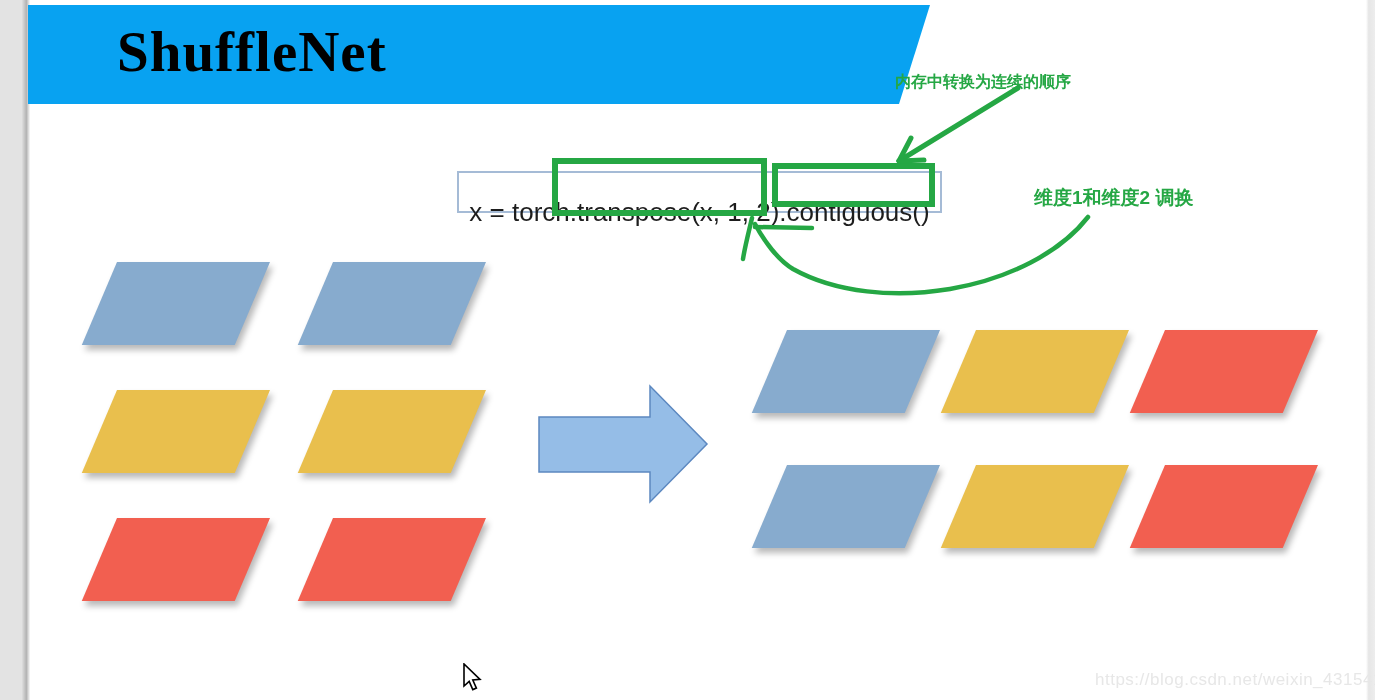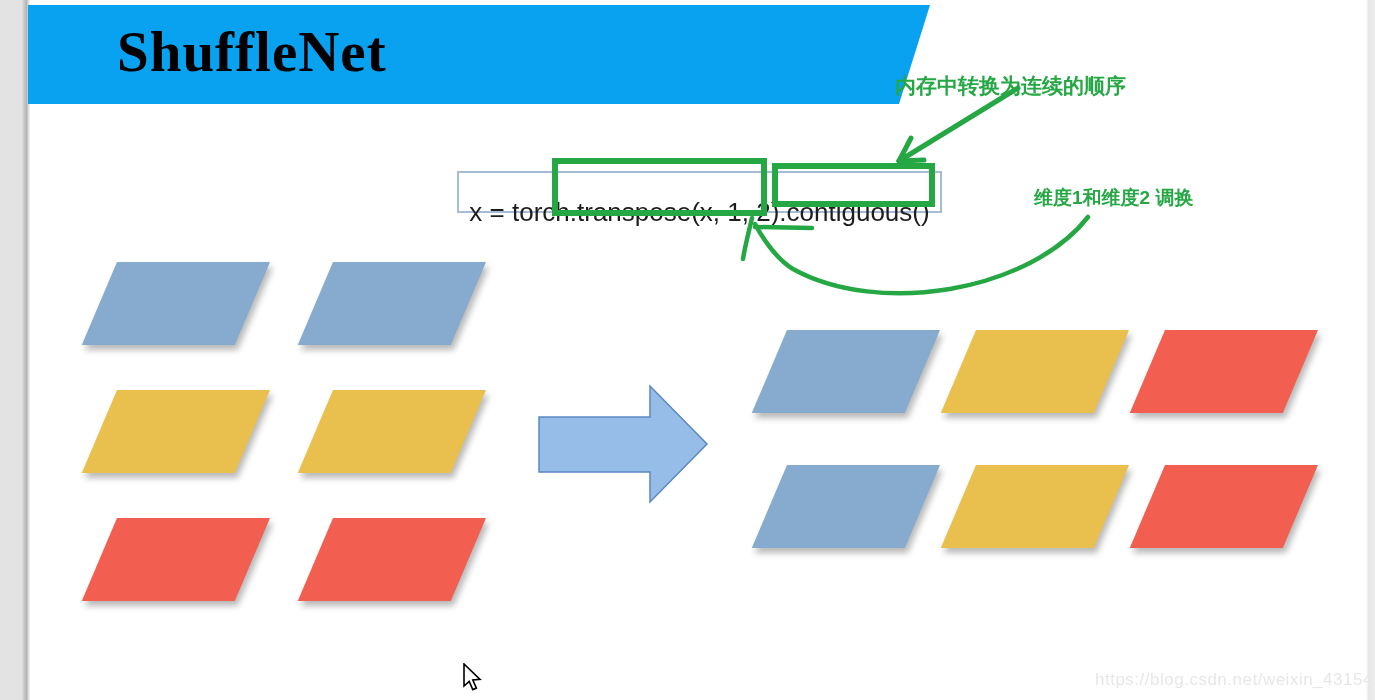--- a/index.html
+++ b/index.html
@@ -38,21 +38,21 @@
   }
   .code-text{font-size:26px;color:#1d1d1d;white-space:nowrap;margin-top:40px;}
 
   
   .hl-box{position:absolute;box-sizing:border-box;border:6px solid #25a744;z-index:2;background:transparent;}
   .hl-transpose{left:552px;top:158px;width:215px;height:58px;}
   .hl-contiguous{left:772px;top:163px;width:163px;height:44px;}
 
   
   .green-text{position:absolute;font-weight:bold;color:#1fa53c;white-space:nowrap;z-index:4;}
-  .note-memory{left:895px;top:72px;font-size:21px;}
+  .note-memory{left:895px;top:72px;font-size:16px;}
   .note-dim{left:1034px;top:185px;font-size:19px;}
 
   
   svg.overlay{position:absolute;left:0;top:0;z-index:3;pointer-events:none;}
 
   
   .tensor-block{
     position:absolute;width:153px;height:83px;
     transform:skewX(-23deg);transform-origin:top left;
     box-shadow:5px 5px 6px rgba(0,0,0,0.28);

